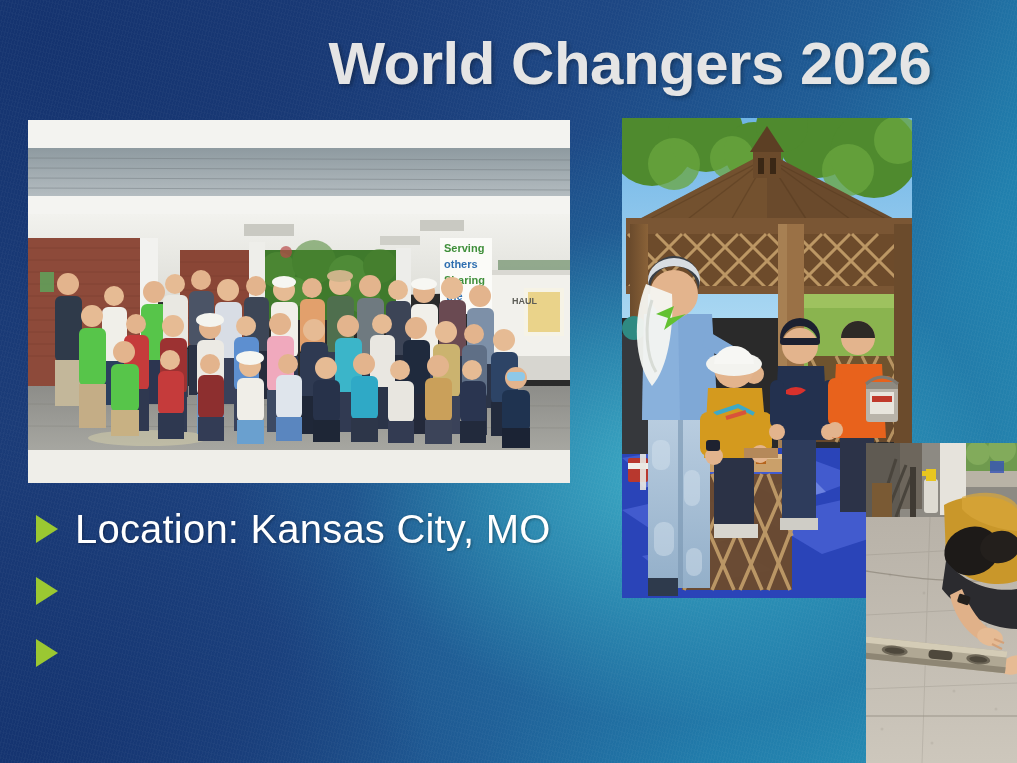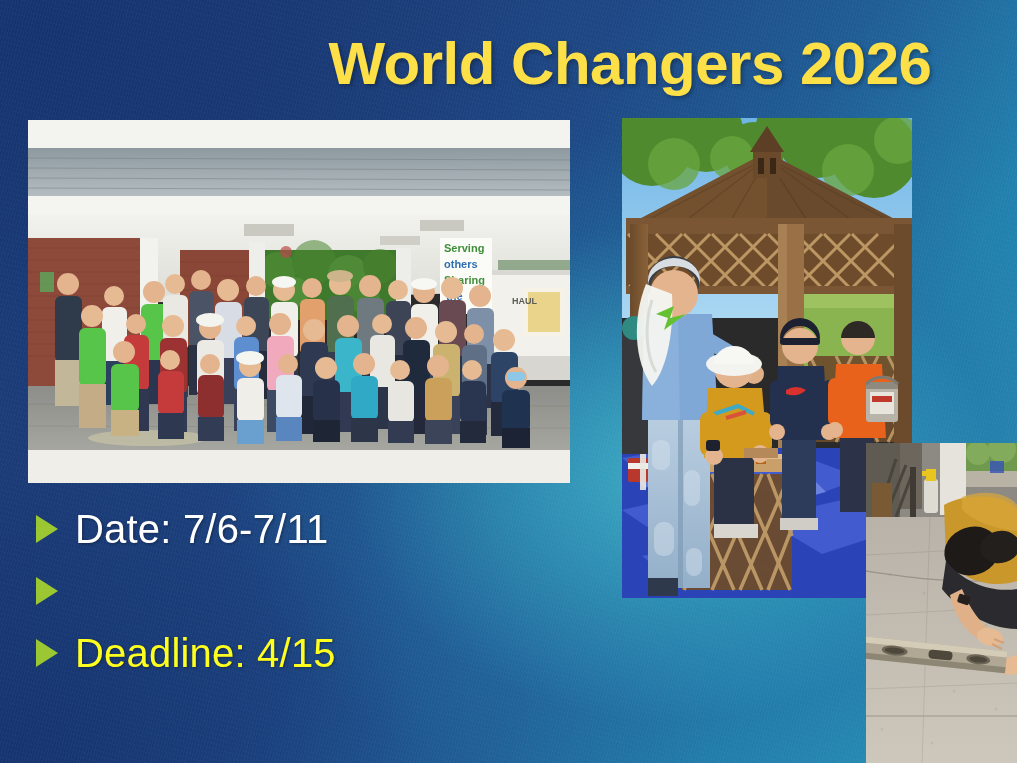--- a/index.html
+++ b/index.html
@@ -35,21 +35,21 @@
     background-image:
       repeating-linear-gradient(104deg, rgba(255,255,255,.5) 0 1px, rgba(0,0,0,0) 1px 3px),
       repeating-linear-gradient(14deg, rgba(255,255,255,.35) 0 1px, rgba(0,0,0,0) 1px 5px);
   }
 
   
   #title{
     position:absolute;
     left:300px;top:32px;width:660px;
     text-align:center;
-    color:#fde047;
+    color:#e5e5e5;
     font-size:60px;
     font-weight:bold;
     letter-spacing:-0.5px;
     line-height:1.05;
     text-shadow:2px 2px 4px rgba(0,0,0,.30);
     white-space:nowrap;
   }
 
   
   .photo{position:absolute;overflow:hidden;background:#2a2a2a;}
@@ -694,30 +694,29 @@
         <ellipse cx="112" cy="211" rx="12" ry="5" fill="#6d6657"></ellipse>
         <ellipse cx="112" cy="211" rx="9" ry="3" fill="#4e483c"></ellipse>
       </g>
 
       <rect x="0" y="272" width="151" height="2" fill="#9b958a" opacity=".5"></rect>
     </svg>
   </div>
 
   <div id="bullets">
 
-
     <div class="bullet-row">
       <span class="bullet-marker"></span>
-      <span class="bullet-text white">Date: 7/6-7/11</span>
+      <span class="bullet-text white">Location: Kansas City, MO</span>
     </div>
 
     <div class="bullet-row">
       <span class="bullet-marker"></span>
     </div>
 
     <div class="bullet-row">
       <span class="bullet-marker"></span>
-      <span class="bullet-text yellow">Deadline: 4/15</span>
     </div>
 
+
   </div>
 
 </div>
 
 </body></html>

